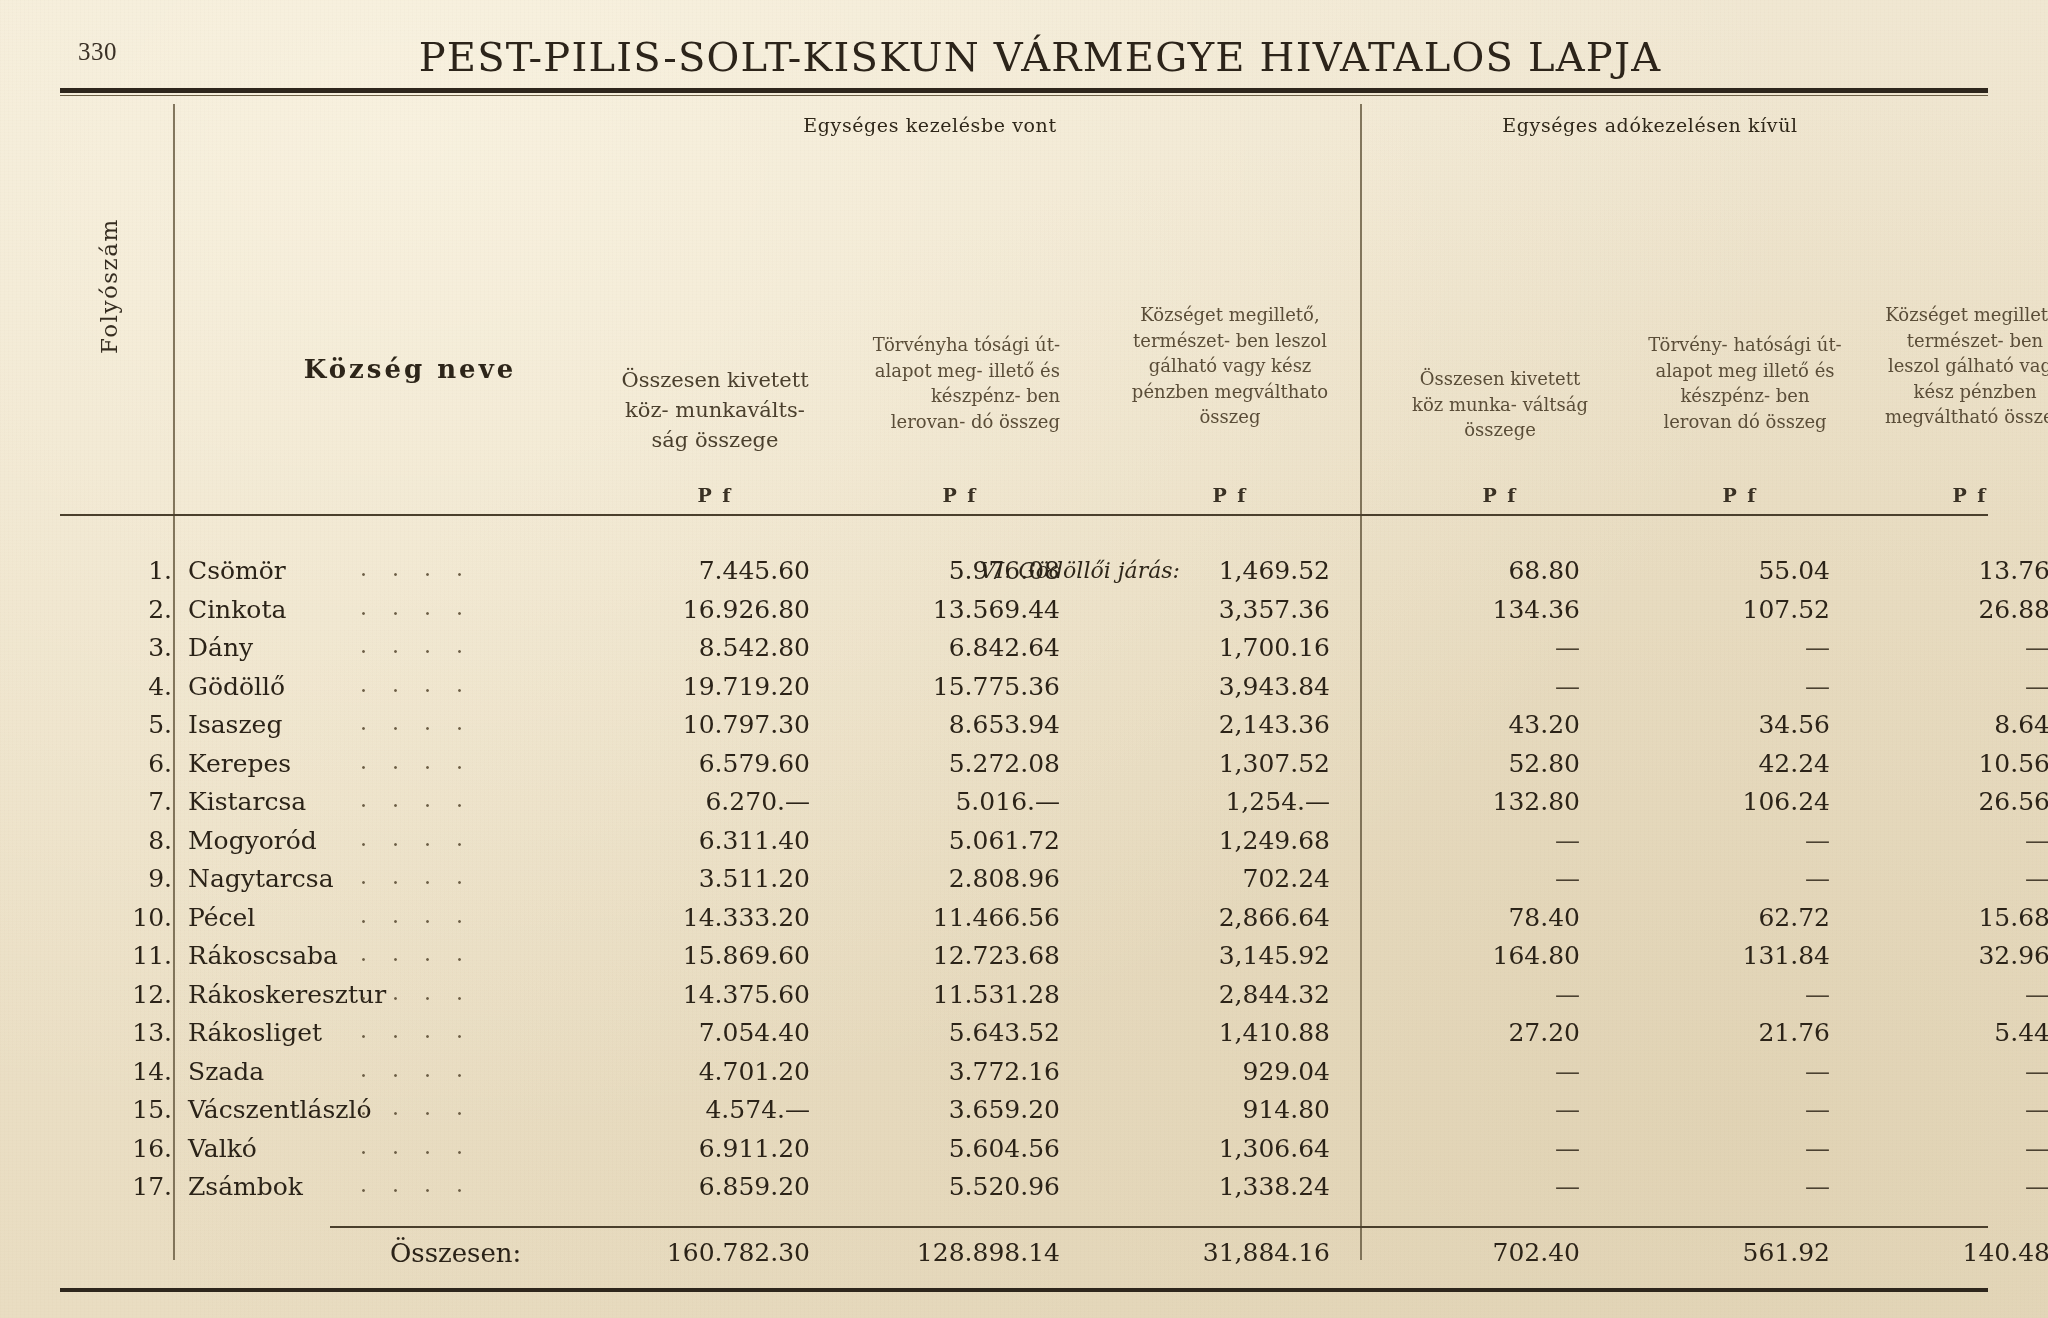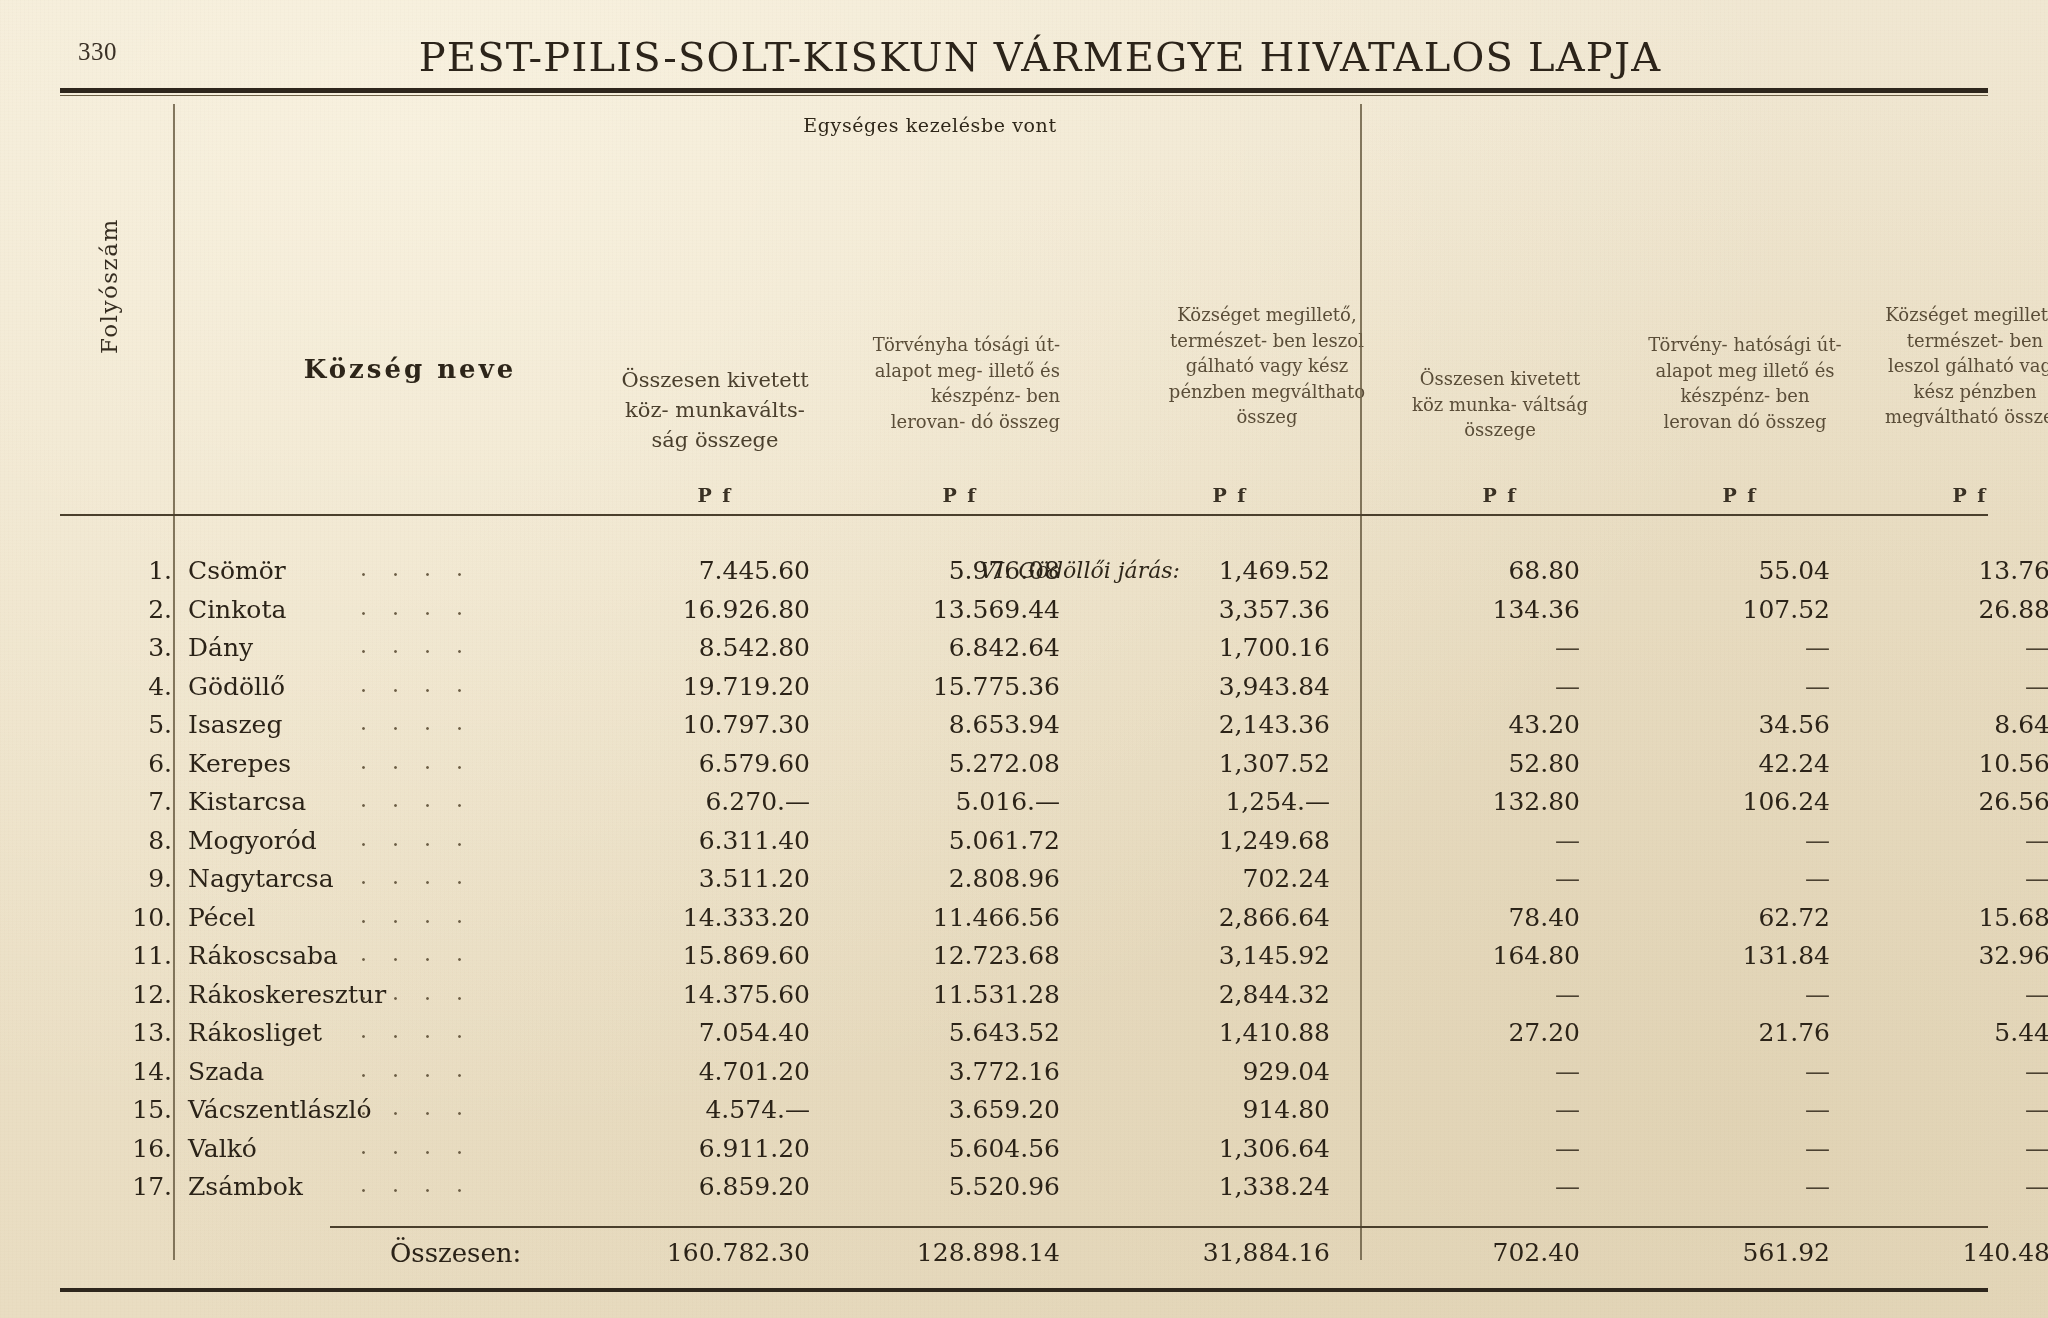--- a/index.html
+++ b/index.html
@@ -237,28 +237,29 @@
 <div class="page">
   <div class="grain"></div>
 
   <div class="pagenum">330</div>
   <div class="masthead">PEST-PILIS-SOLT-KISKUN  VÁRMEGYE  HIVATALOS  LAPJA</div>
   <div class="rule-top"></div>
 
   <div class="sheet">
 
     <div class="grouphead g1">Egységes  kezelésbe  vont</div>
+    <div class="grouphead g2">Egységes  adókezelésen  kívül</div>
 
     <div class="rot">Folyószám</div>
 
     <div class="kozseg-neve">Község  neve</div>
 
     <div class="colhead" style="left:560px; width:190px; top:262px;">Összesen kivetett köz- munkaválts- ság összege</div>
     <div class="colhead small" style="left:800px; width:200px; top:228px;text-align:right;">Törvényha tósági út- alapot meg- illető és készpénz- ben lerovan- dó összeg</div>
-    <div class="colhead small" style="left:1065px; width:210px; top:198px;margin-left:37px;">Községet megillető, természet- ben leszol gálható vagy kész pénzben megválthato összeg</div>
+    <div class="colhead small" style="left:1065px; width:210px; top:198px;">Községet megillető, természet- ben leszol gálható vagy kész pénzben megválthato összeg</div>
     <div class="colhead small" style="left:1345px; width:190px; top:262px;">Összesen kivetett köz munka- váltság összege</div>
     <div class="colhead small" style="left:1585px; width:200px; top:228px;">Törvény- hatósági út- alapot meg illető és készpénz- ben lerovan dó összeg</div>
     <div class="colhead small" style="left:1820px; width:190px; top:198px;">Községet megillető. természet- ben leszol gálható vagy kész pénzben megváltható összeg</div>
 
     <div class="pf" style="left:595px; width:120px;">P f</div>
     <div class="pf" style="left:840px; width:120px;">P f</div>
     <div class="pf" style="left:1110px; width:120px;">P f</div>
     <div class="pf" style="left:1380px; width:120px;">P f</div>
     <div class="pf" style="left:1620px; width:120px;">P f</div>
     <div class="pf" style="left:1850px; width:120px;">P f</div>

